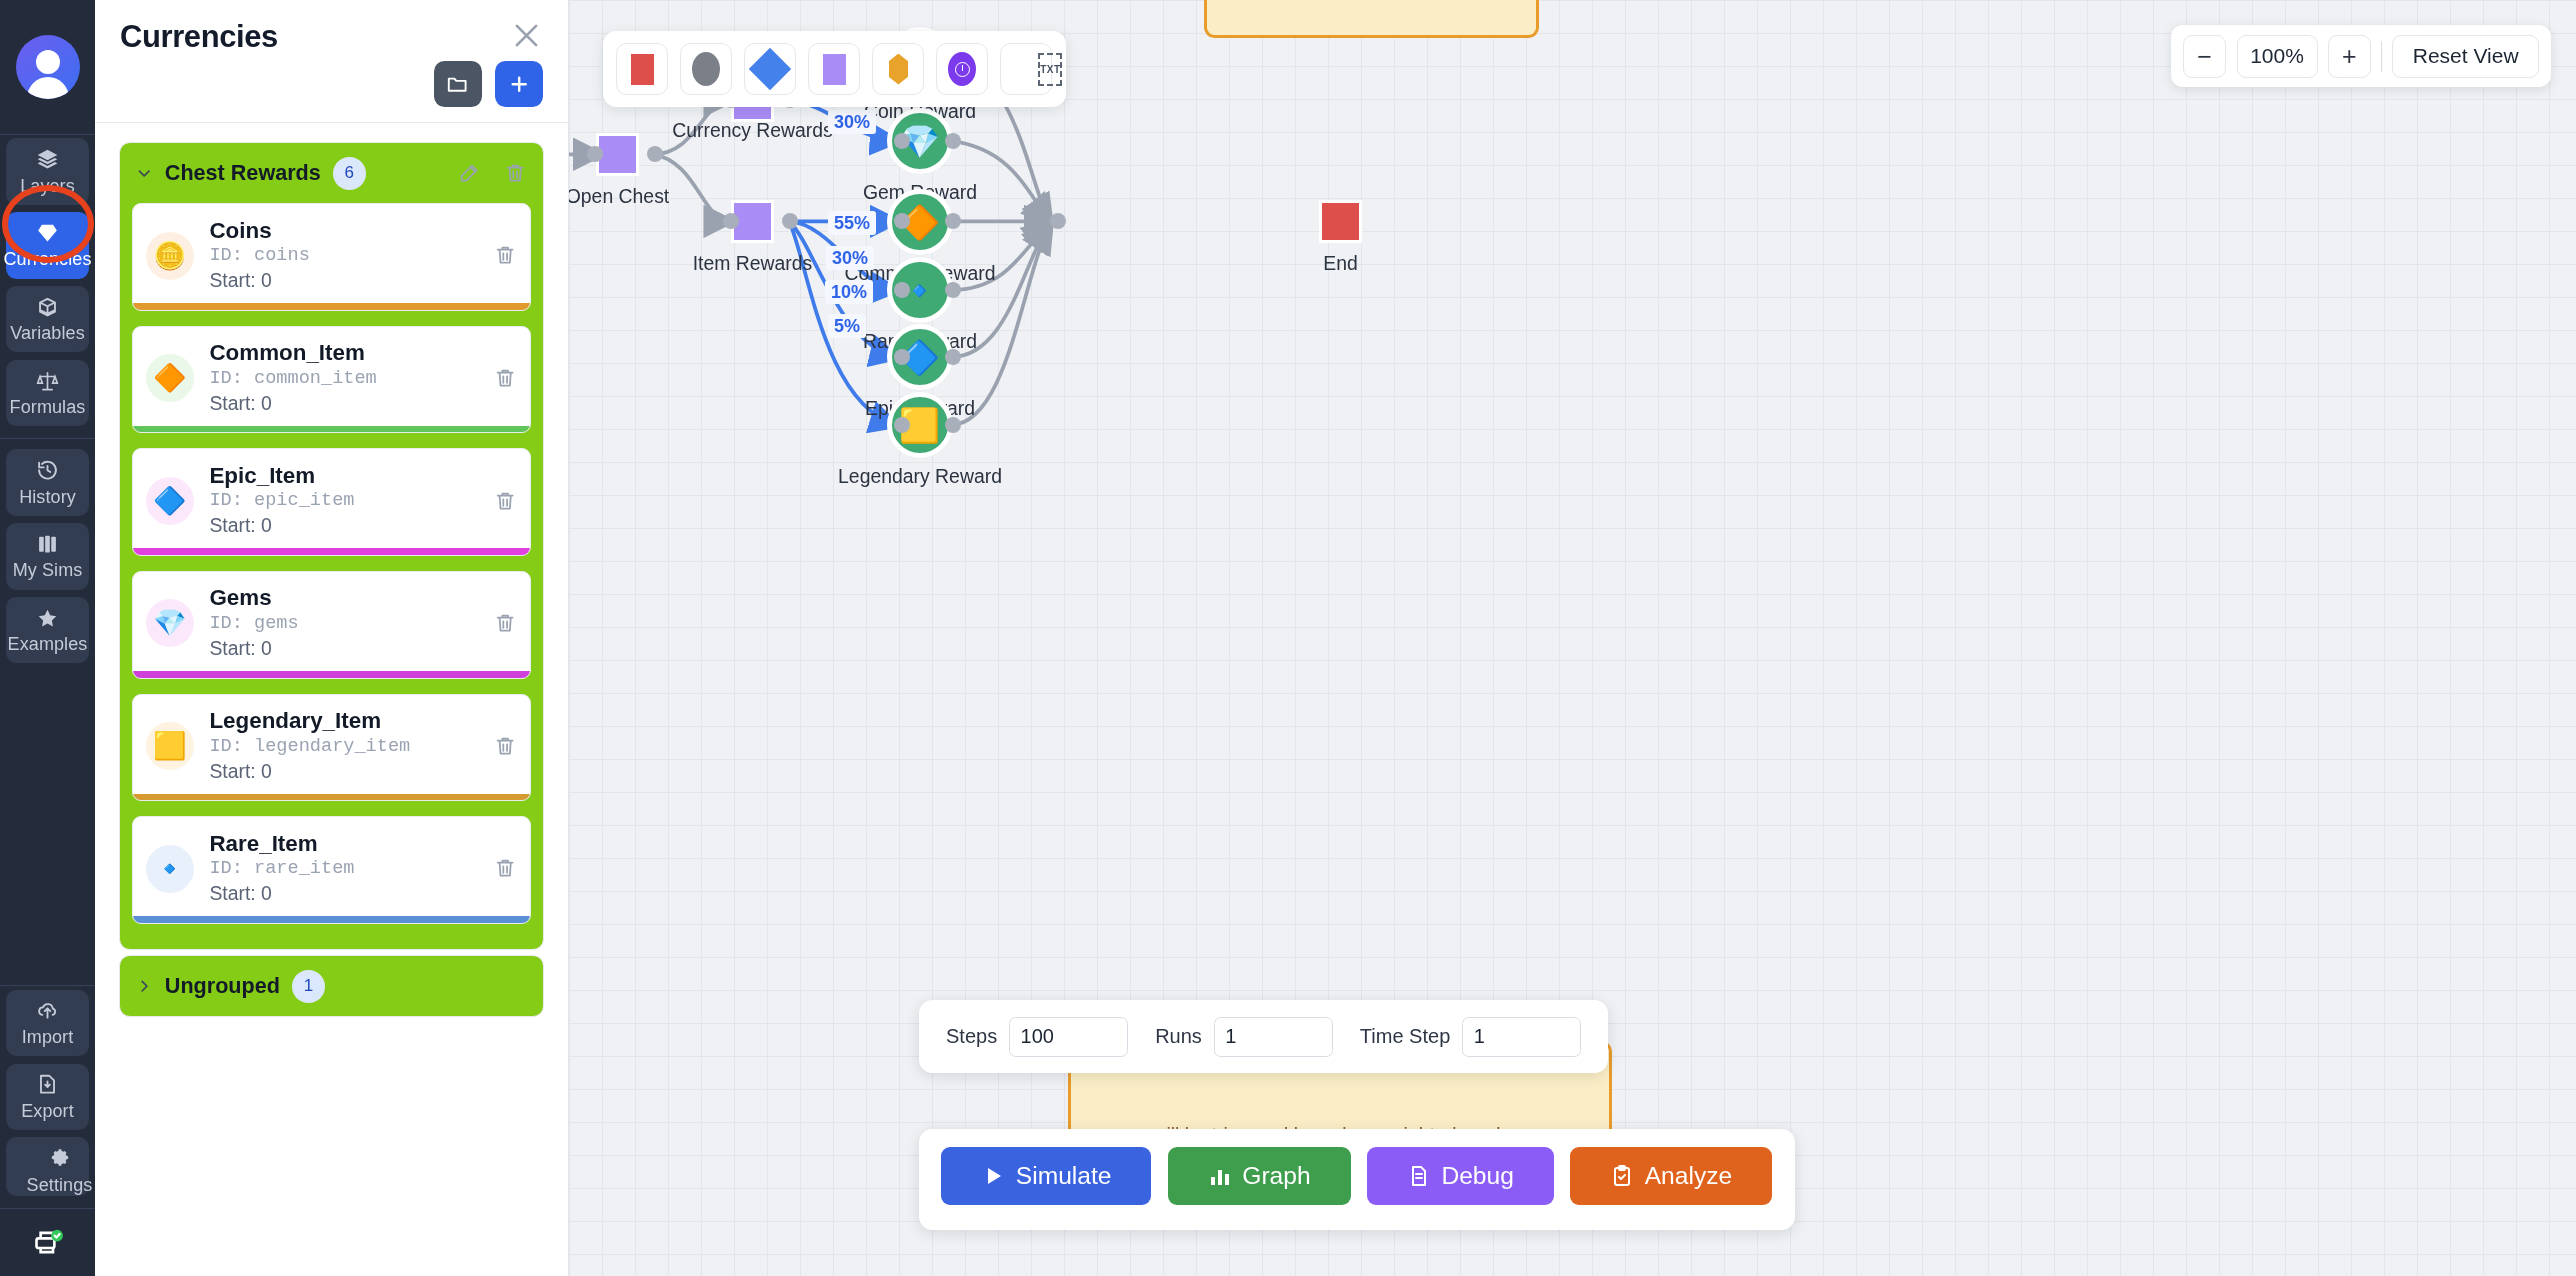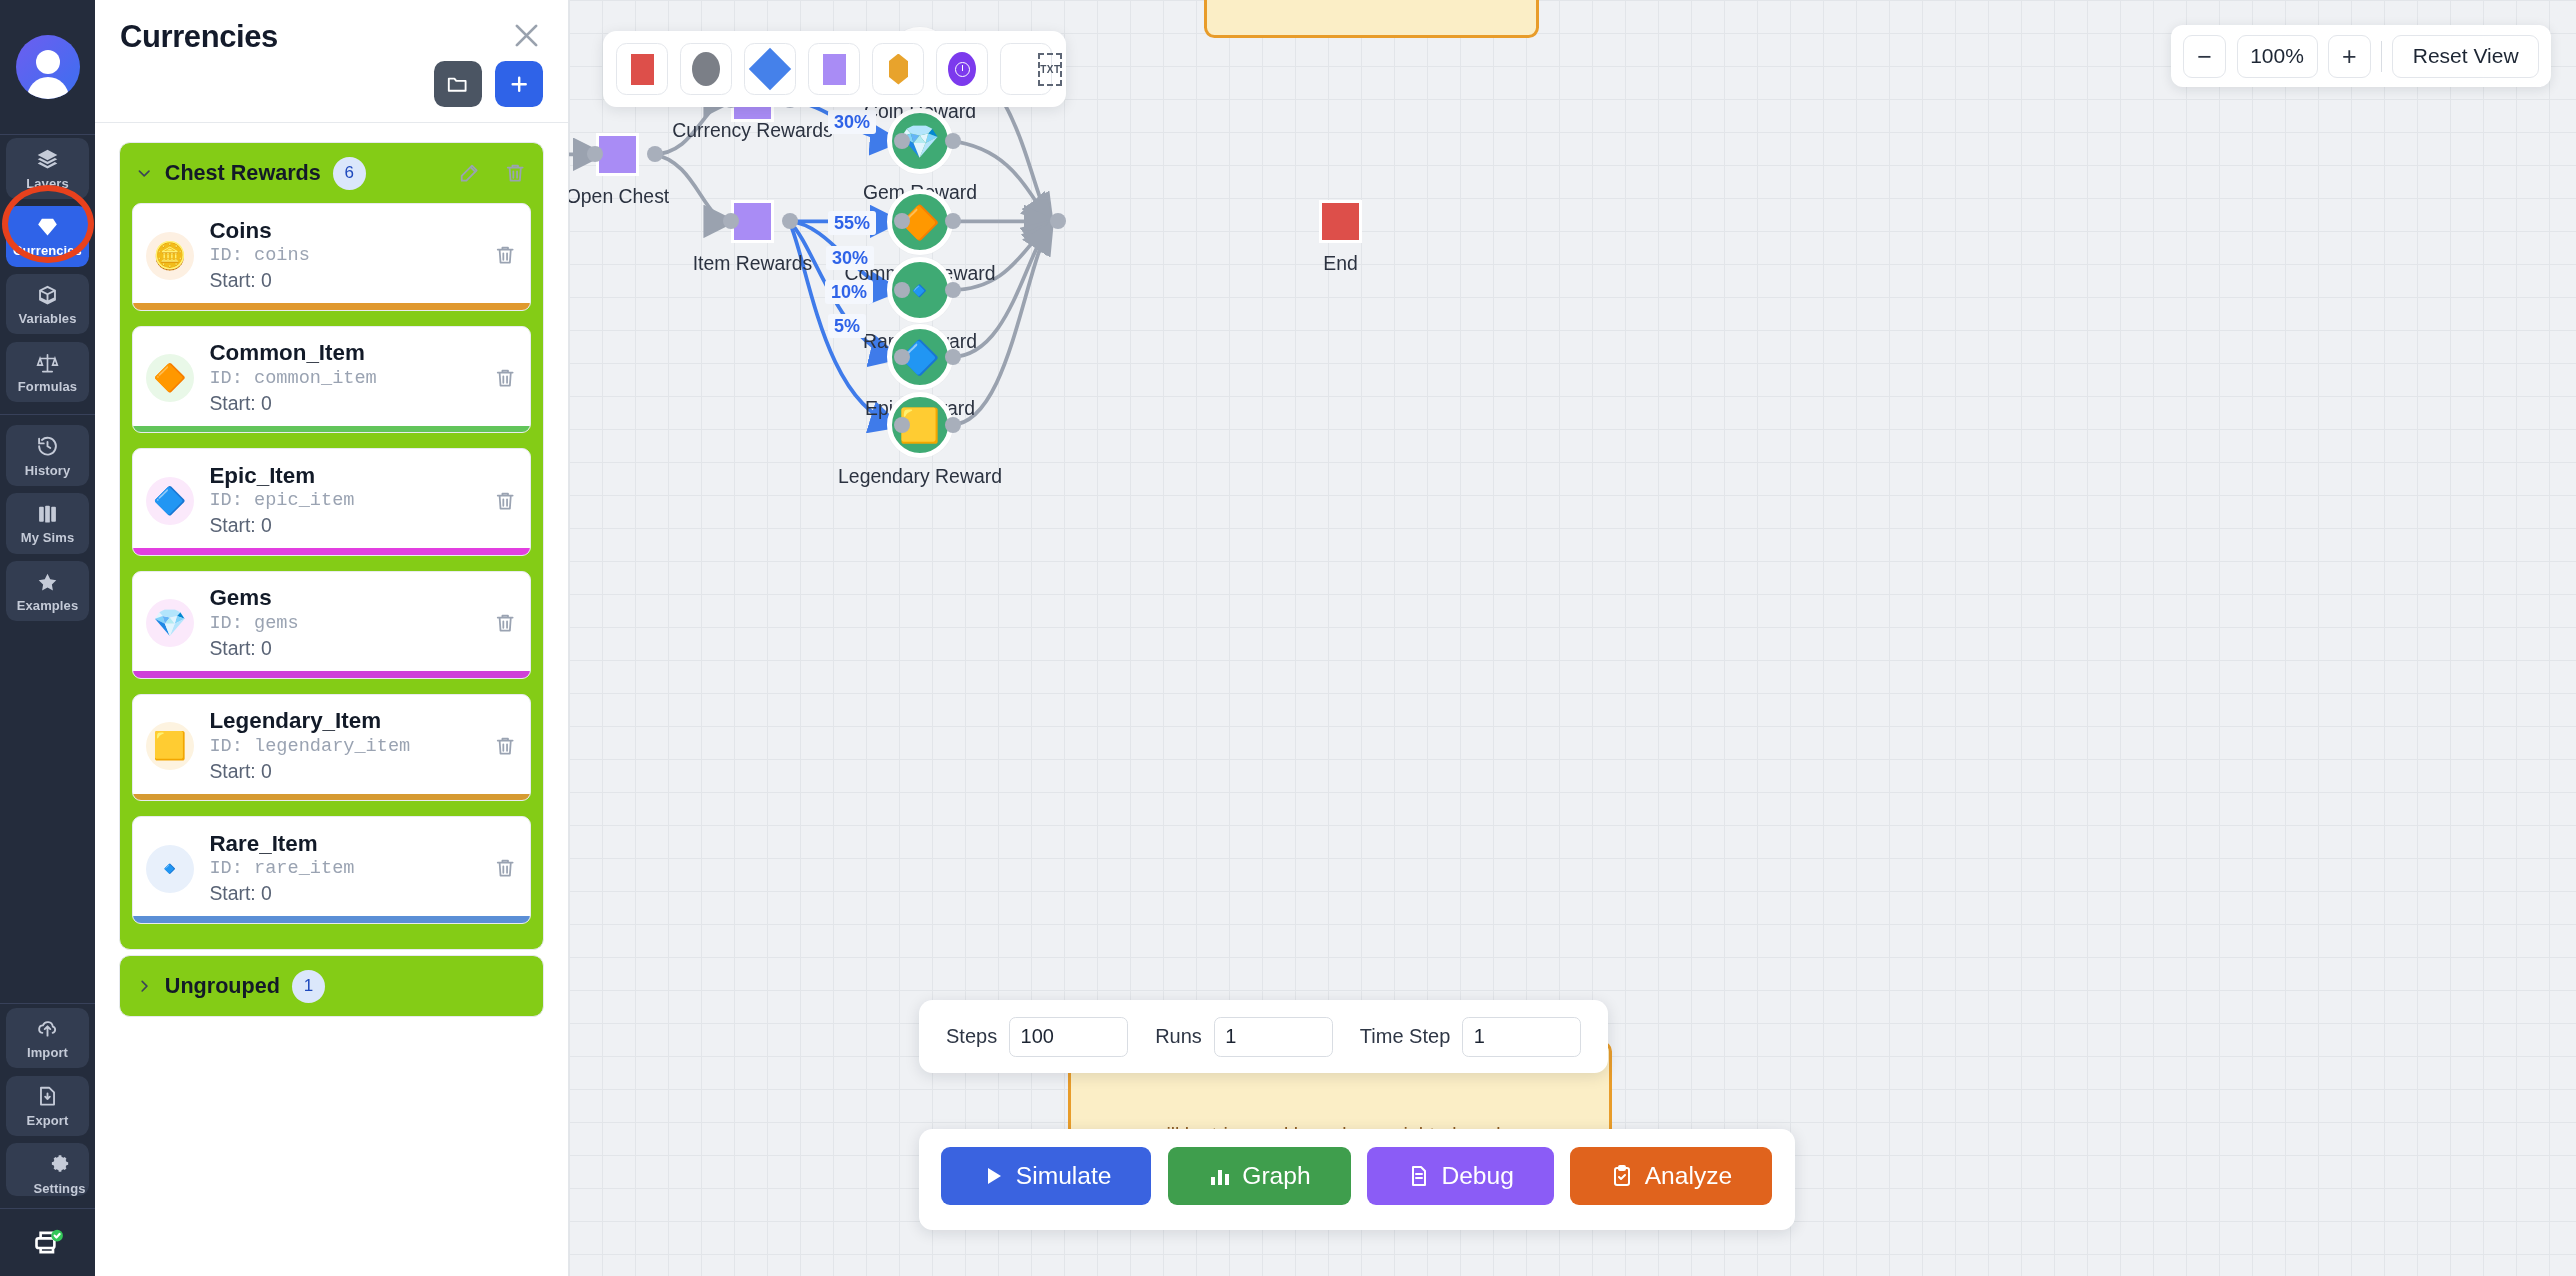--- a/index.html
+++ b/index.html
@@ -27,21 +27,21 @@
     width:24px;height:24px;border-radius:50%;background:#fff; }
   .avatar::after { content:""; position:absolute; left:50%; top:42px; transform:translateX(-50%);
     width:42px;height:30px;border-radius:21px 21px 0 0;background:#fff; }
   .rail-sep { width: 95px; height: 0.7px; background: #38415a; }
   .rail-item {
     width: 83px; margin: 3.7px 0; padding: 9.7px 0 8.2px; border-radius: 10.4px;
     display: flex; flex-direction: column; align-items: center; gap: 5.2px;
     background: #333d51; color: #c5cbd8; cursor: pointer;
   }
   .rail-item.active { background: #2f63e8; color: #fff; }
-  .rail-item .lbl { font-size: 13px; letter-spacing: 0.1px; font-weight: bold; }
+  .rail-item .lbl { font-size: 18px; letter-spacing: 0.1px; }
   .rail-item svg { width: 25px; height: 22.4px; display: block; }
   .rail-spacer { flex: 1; }
   .rail-bottom { padding-bottom: 0px; padding-left: 24px; }
   .rail-status { width: 95px; height: 67px; display:flex; align-items:center; justify-content:center; }
 
   
   .highlight-ellipse {
     position: absolute; left: 1.5px; top: 185px; width: 92px; height: 78px;
     border: 6.7px solid #e8411d; border-radius: 50%; pointer-events: none; z-index: 60;
   }

